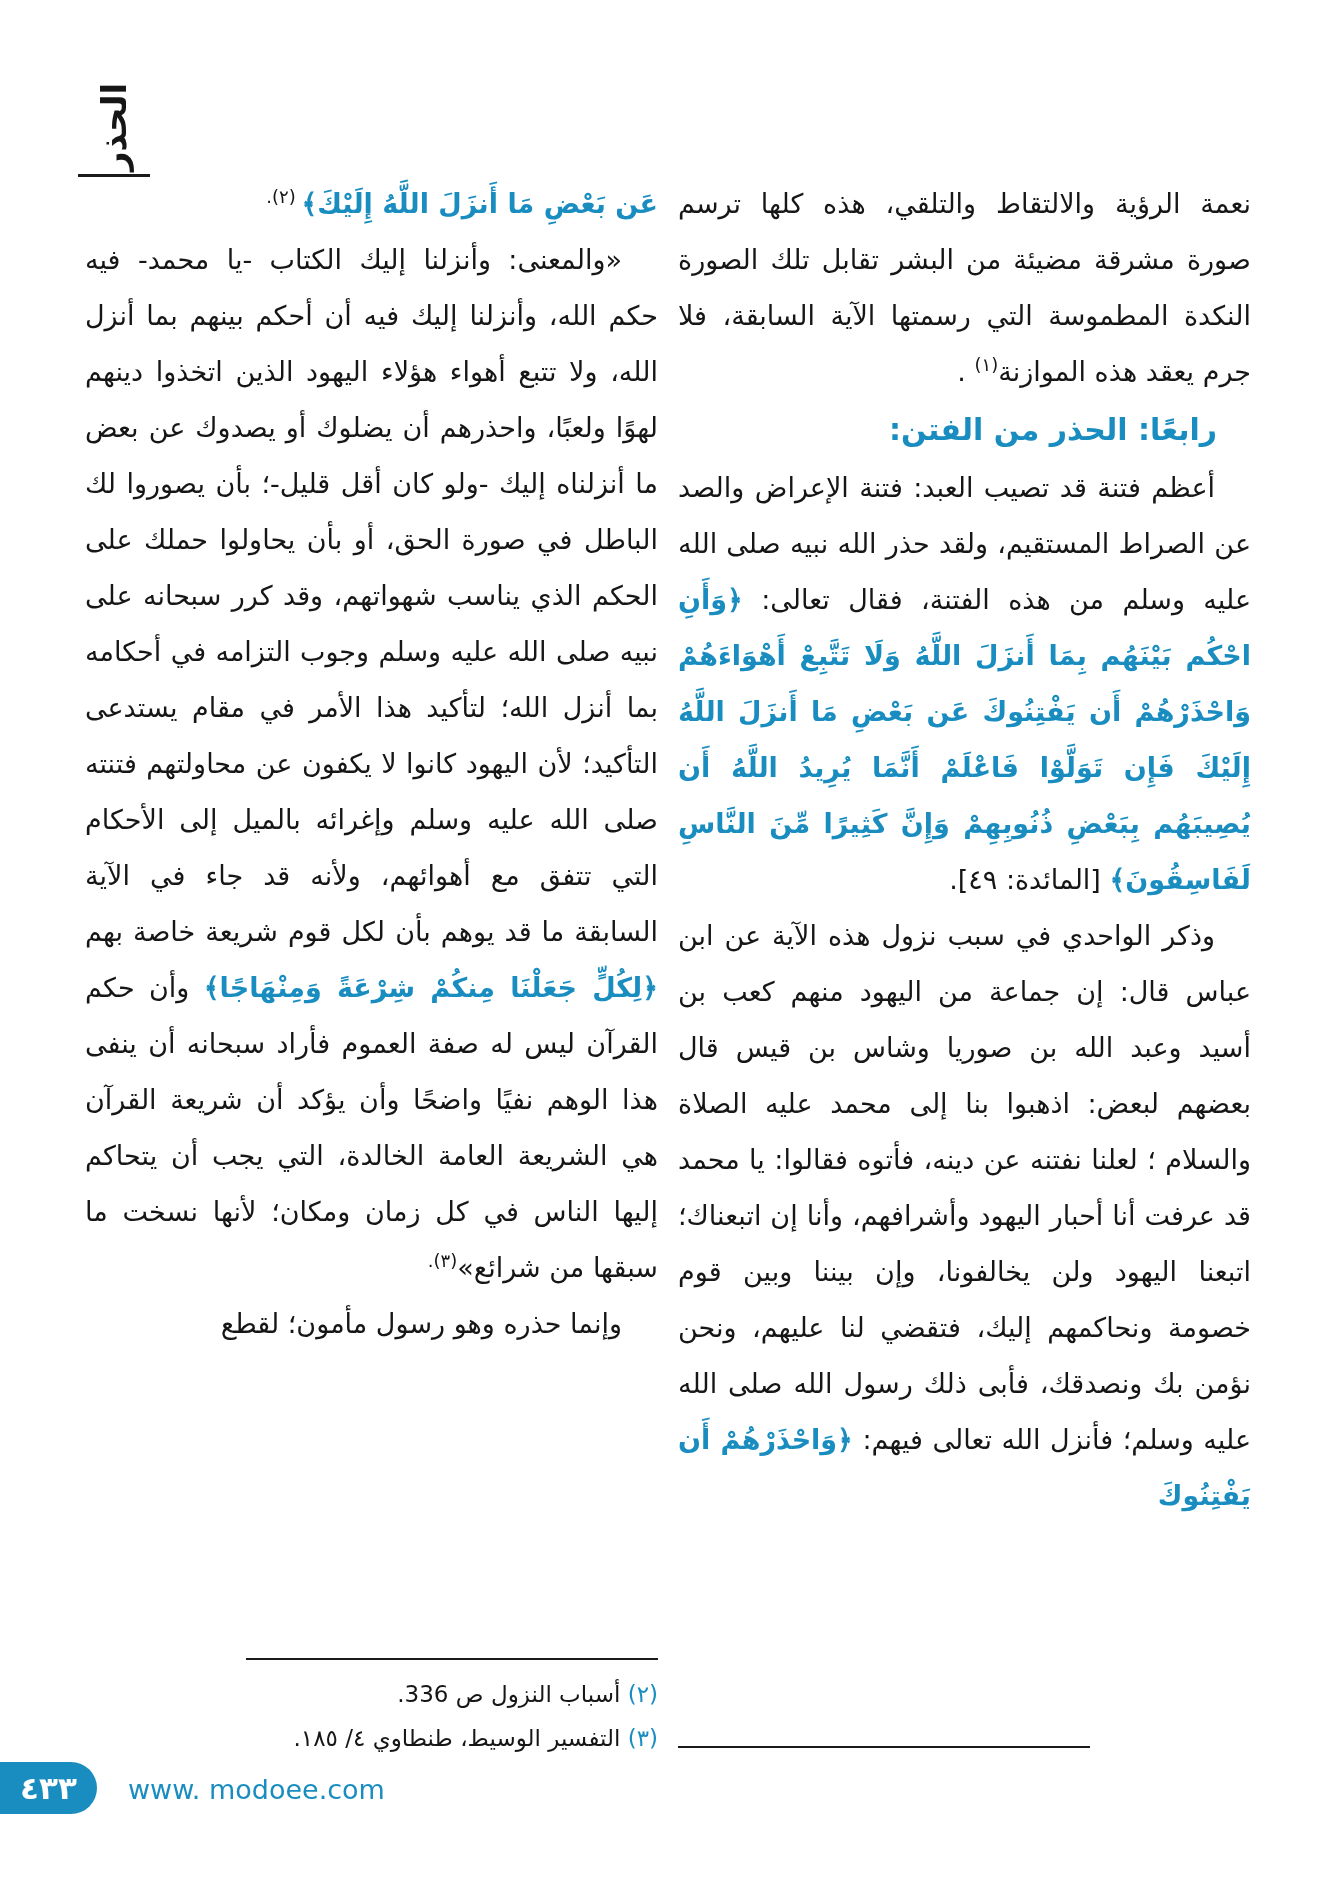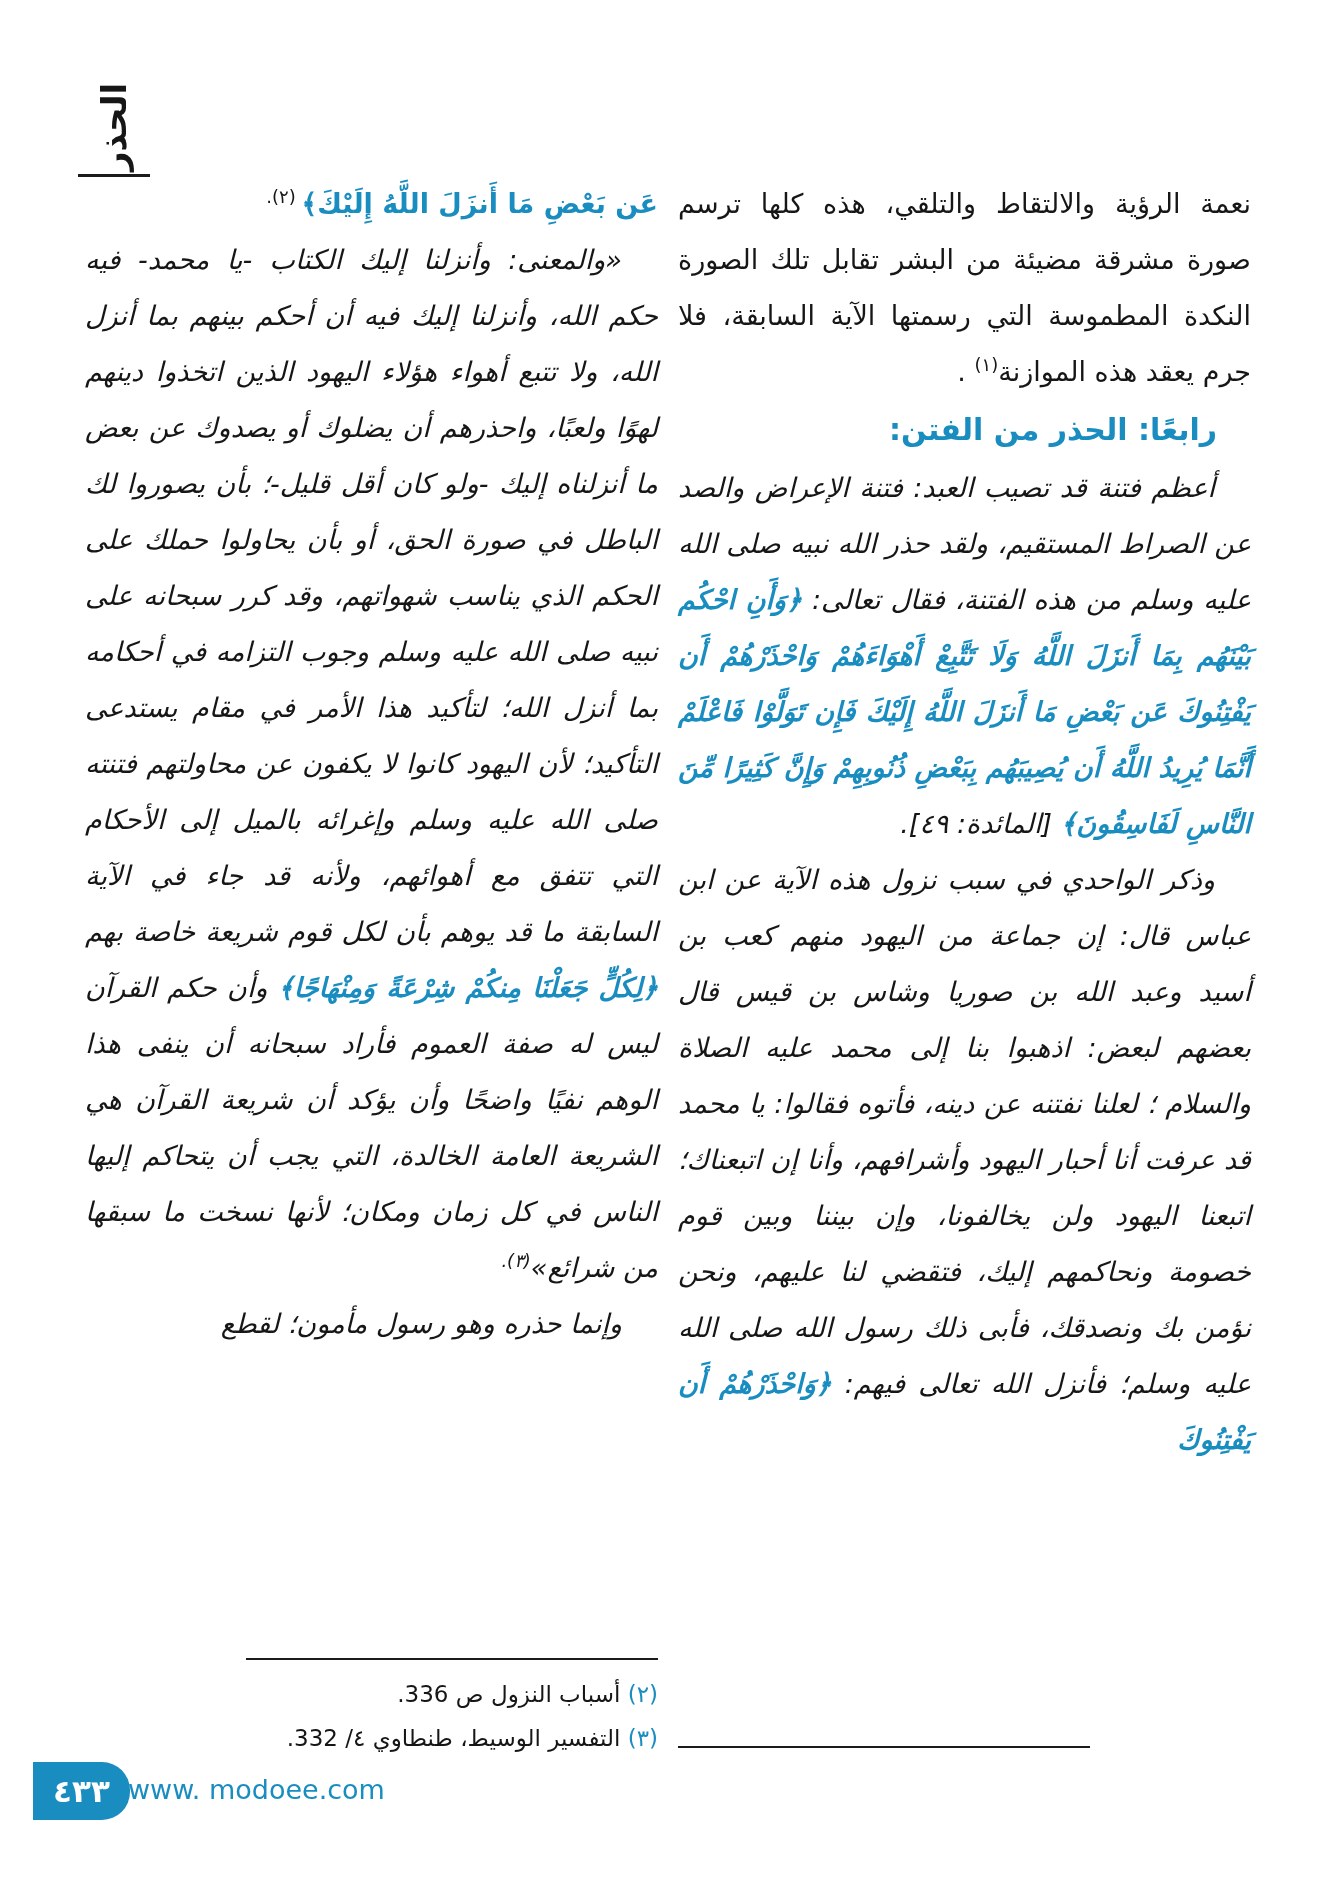--- a/index.html
+++ b/index.html
@@ -27,45 +27,45 @@
   .running-head-rule { height: 3px; background: #1b1b1b; margin-top: 4px; }
 
   
   .content {
     position: absolute; top: 176px; left: 85px;
     width: 1166px; height: 1584px;
     display: flex; gap: 20px;
   }
   .column { flex: 1 1 0; display: flex; flex-direction: column; text-align: justify; min-width: 0; }
   .para { margin: 0; font-size: 27px; line-height: 56px; }
-  .indent { text-indent: 36px; font-style: italic; }
+  .indent { text-indent: 36px; }
   .heading {
     margin: 0; font-size: 30px; line-height: 60px; font-weight: 700;
     color: var(--accent, #1a8dc0); text-indent: 34px;
   }
   .quran { color: var(--accent, #1a8dc0); font-weight: 700; }
   .fn-ref { font-size: 18px; line-height: 0; font-weight: 400; color: inherit; }
 
   
   .footnotes { margin-top: auto; padding-top: 8px; }
   .fn-rule { width: 412px; height: 2px; background: #1b1b1b; margin-bottom: 12px; }
   .fn-rule-right { margin-left: auto; margin-right: 0; }   
   .fn-rule-left  { margin-left: 0; margin-right: auto; }   
   .fn-line { margin: 0; font-size: 23px; line-height: 44px; text-align: right; }
   .fn-marker { color: var(--accent, #1a8dc0); }
 
   
   .page-number-badge {
     position: absolute; left: 0; top: 1762px;
-    width: 97px; height: 58px;
+    width: 97px; height: 52px;
     background: var(--accent, #1a8dc0);
     border-radius: 0 28px 28px 0;
     display: flex; align-items: center; justify-content: center;
     color: var(--badge_text, #ffffff);
-    font-size: 31px; font-weight: 700; margin-left: 33px;
+    font-size: 31px; font-weight: 700;
   }
   .website {
     position: absolute; left: 128px; top: 1774px;
     font-size: 27px; font-weight: 400;
     color: var(--accent, #1a8dc0);
   }
 </style>
 </head>
 <body>
 
@@ -90,21 +90,21 @@
       </div>
     </section>
 
     <section class="column">
       <p class="para"><span class="quran">عَن بَعْضِ مَا أَنزَلَ اللَّهُ إِلَيْكَ﴾</span><sup class="fn-ref"> (٢).</sup></p>
       <p class="para indent"><span>«والمعنى: وأنزلنا إليك الكتاب -يا محمد- فيه حكم الله، وأنزلنا إليك فيه أن أحكم بينهم بما أنزل الله، ولا تتبع أهواء هؤلاء اليهود الذين اتخذوا دينهم لهوًا ولعبًا، واحذرهم أن يضلوك أو يصدوك عن بعض ما أنزلناه إليك -ولو كان أقل قليل-؛ بأن يصوروا لك الباطل في صورة الحق، أو بأن يحاولوا حملك على الحكم الذي يناسب شهواتهم، وقد كرر سبحانه على نبيه صلى الله عليه وسلم وجوب التزامه في أحكامه بما أنزل الله؛ لتأكيد هذا الأمر في مقام يستدعى التأكيد؛ لأن اليهود كانوا لا يكفون عن محاولتهم فتنته صلى الله عليه وسلم وإغرائه بالميل إلى الأحكام التي تتفق مع أهوائهم، ولأنه قد جاء في الآية السابقة ما قد يوهم بأن لكل قوم شريعة خاصة بهم </span><span class="quran">﴿لِكُلٍّ جَعَلْنَا مِنكُمْ شِرْعَةً وَمِنْهَاجًا﴾</span><span> وأن حكم القرآن ليس له صفة العموم فأراد سبحانه أن ينفى هذا الوهم نفيًا واضحًا وأن يؤكد أن شريعة القرآن هي الشريعة العامة الخالدة، التي يجب أن يتحاكم إليها الناس في كل زمان ومكان؛ لأنها نسخت ما سبقها من شرائع»</span><sup class="fn-ref">(٣).</sup></p>
       <p class="para indent"><span>وإنما حذره وهو رسول مأمون؛ لقطع</span></p>
       <div class="footnotes">
         <div class="fn-rule fn-rule-right"></div>
         <p class="fn-line"><span class="fn-marker">(٢)</span><span> أسباب النزول ص 336.</span></p>
-        <p class="fn-line"><span class="fn-marker">(٣)</span><span> التفسير الوسيط، طنطاوي ٤/ 332.</span></p>
+        <p class="fn-line"><span class="fn-marker">(٣)</span><span> التفسير الوسيط، طنطاوي ٤/ ١٨٥.</span></p>
       </div>
     </section>
 
   </main>
 
   <div class="page-number-badge">
       <span>٤٣٣</span>
     </div>
   <div class="website">www. modoee.com</div>
 

